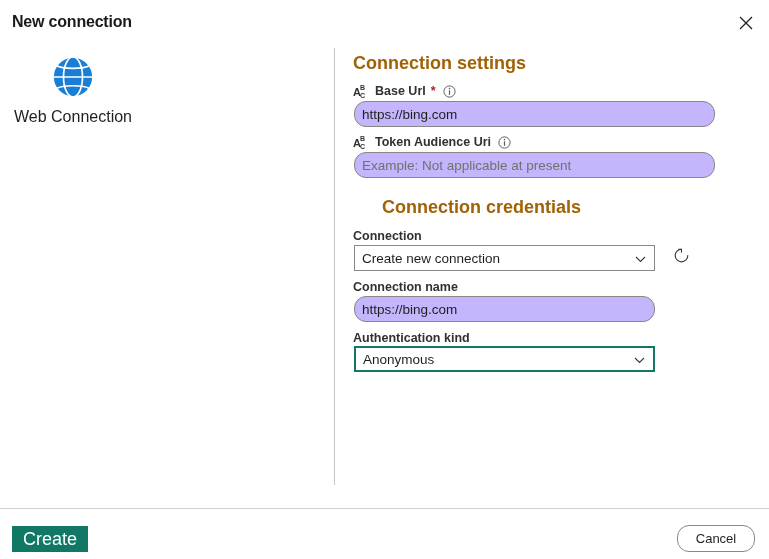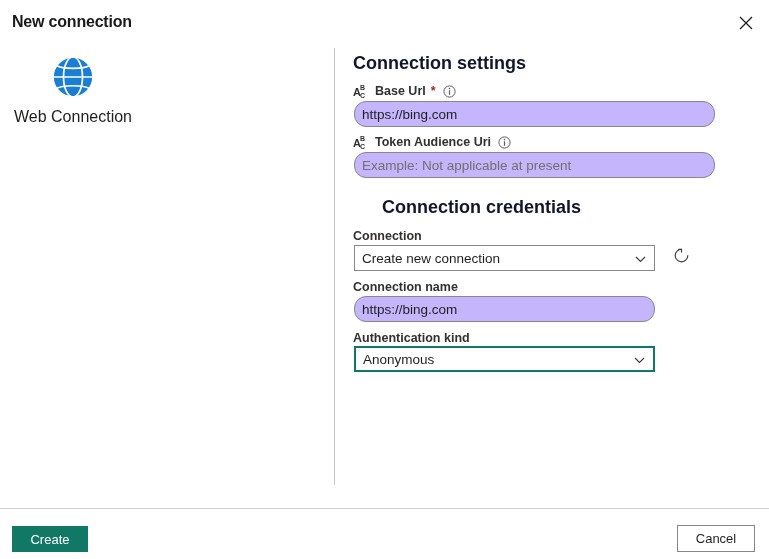--- a/index.html
+++ b/index.html
@@ -91,21 +91,21 @@
     position: absolute;
     left: 353px;
     top: 48px;
     width: 400px;
     height: 437px;
   }
 
   .section-heading {
     font-size: 18px;
     font-weight: 600;
-    color: #0f172a;
+    color: #a16207;
     line-height: 24px;
     margin: 0;
     white-space: nowrap;
   }
   #settings-heading { position: absolute; left: 0; top: 3px; }
   #credentials-heading { position: absolute; left: 9px; top: 147px; margin-left: 20px; }
 
   .field-label {
     display: flex;
     align-items: center;
@@ -207,41 +207,41 @@
   #create-button {
     position: absolute;
     left: 12px;
     top: 526px;
     width: 76px;
     height: 26px;
     background: #117865;
     color: #ffffff;
     border: 1px solid #117865;
     font-family: "Liberation Sans", sans-serif;
-    font-size: 13px;
+    font-size: 18px;
     line-height: 1;
     cursor: pointer;
     padding: 0;
     border-radius: 0;
   }
   #cancel-button {
     position: absolute;
     right: 14px;
     top: 525px;
     width: 78px;
     height: 27px;
     background: #ffffff;
     color: #201f1e;
     border: 1px solid #8a8886;
     font-family: "Liberation Sans", sans-serif;
     font-size: 13px;
     line-height: 1;
     cursor: pointer;
     padding: 0;
-    border-radius: 0;
+    border-radius: 12px;
   }
 </style>
 </head>
 <body>
 
 <div id="dialog">
 
   <div id="dialog-header">
     <div id="dialog-title">New connection</div>
     <button id="close-button" aria-label="Close">

